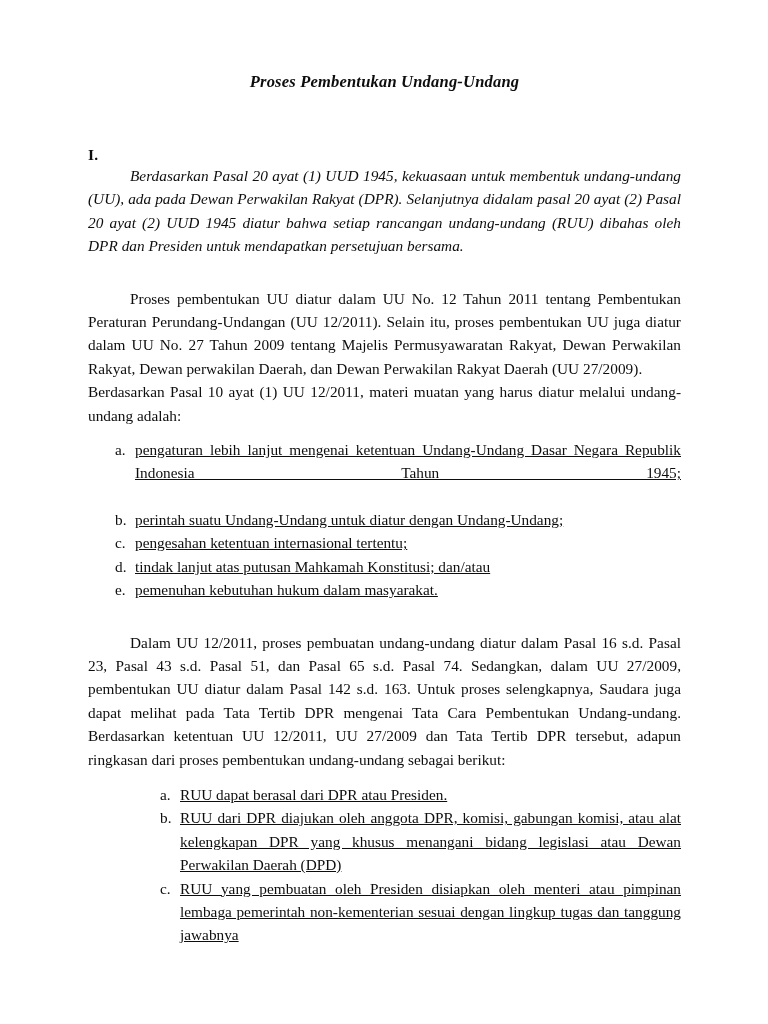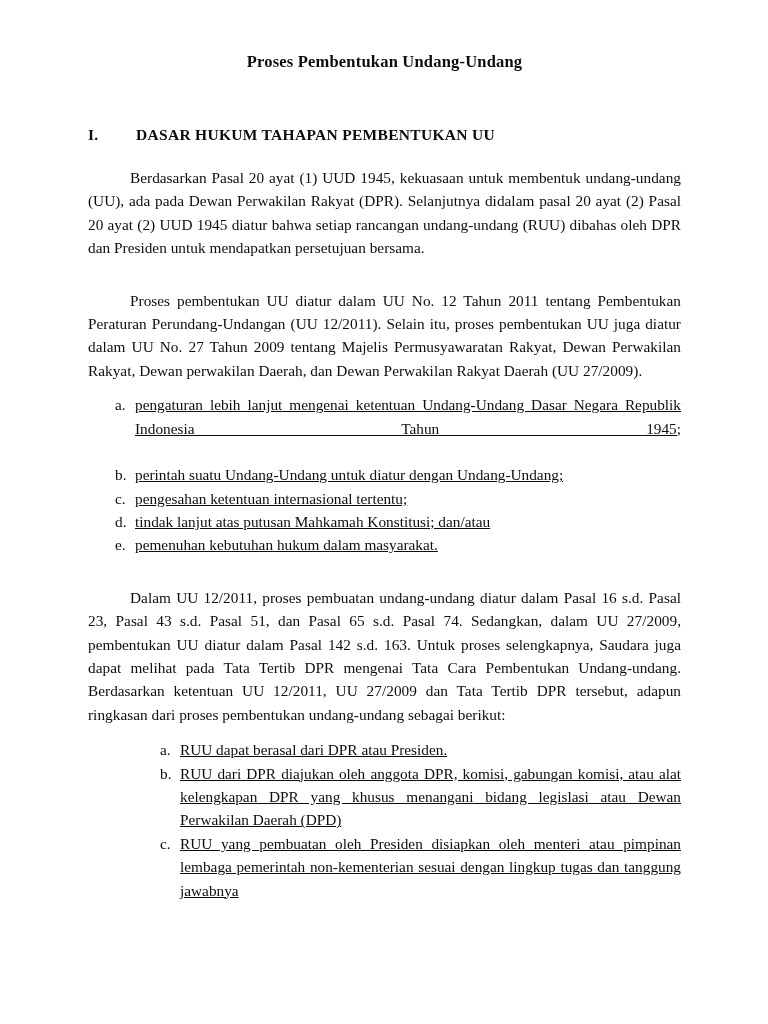--- a/index.html
+++ b/index.html
@@ -28,21 +28,22 @@
     width: 593px;
   }
 
   
   .doc-title {
     font-size: 16.5px;
     font-weight: bold;
     text-align: center;
     letter-spacing: 0.2px;
     margin: 0;
-    padding-top: 52px;
+    padding-top: 72px;
+    font-style: italic;
   }
 
   
   .section-heading {
     display: flex;
     align-items: baseline;
     font-size: 15.5px;
     font-weight: bold;
     letter-spacing: 0.3px;
     margin: 0;
@@ -60,21 +61,21 @@
   p.body {
     font-size: 15.3px;
     line-height: 1.53;
     text-align: justify;
     text-justify: inter-word;
     margin: 0;
     text-indent: 42px;
     letter-spacing: 0.02px;
   }
   p.body.first {
-    margin-top: 22px;
+    font-style: italic;
   }
   p.body.spaced {
     margin-top: 29px;
   }
   p.body.tight {
     margin-top: 0;
     text-indent: 0;
   }
 
   
@@ -125,27 +126,27 @@
 </head>
 <body>
 
 <div class="page">
   <div class="content">
 
     <h1 class="doc-title">Proses Pembentukan Undang-Undang</h1>
 
     <h2 class="section-heading">
       <span class="section-number">I.</span>
-      <span class="section-title">DASAR HUKUM TAHAPAN PEMBENTUKAN UU</span>
     </h2>
 
     <p class="body first no-justify-last">Berdasarkan Pasal 20 ayat (1) UUD 1945, kekuasaan untuk membentuk undang-undang (UU), ada pada Dewan Perwakilan Rakyat (DPR). Selanjutnya didalam pasal 20 ayat (2) Pasal 20 ayat (2) UUD 1945 diatur bahwa setiap rancangan undang-undang (RUU) dibahas oleh DPR dan Presiden untuk mendapatkan persetujuan bersama.</p>
 
     <p class="body spaced no-justify-last">Proses pembentukan UU diatur dalam UU No. 12 Tahun 2011 tentang Pembentukan Peraturan Perundang-Undangan (UU 12/2011). Selain itu, proses pembentukan UU juga diatur dalam UU No. 27 Tahun 2009 tentang Majelis Permusyawaratan Rakyat, Dewan Perwakilan Rakyat, Dewan perwakilan Daerah, dan Dewan Perwakilan Rakyat Daerah (UU 27/2009).</p>
 
+    <p class="body tight no-justify-last">Berdasarkan Pasal 10 ayat (1) UU 12/2011, materi muatan yang harus diatur melalui undang-undang adalah:</p>
 
     <ol class="alpha level1">
       <li>
         <span class="marker">a.</span>
         <span class="item-text">pengaturan lebih lanjut mengenai ketentuan Undang-Undang Dasar Negara Republik Indonesia Tahun 1945;</span>
       </li>
       <li>
         <span class="marker">b.</span>
         <span class="item-text no-justify-last">perintah suatu Undang-Undang untuk diatur dengan Undang-Undang;</span>
       </li>

